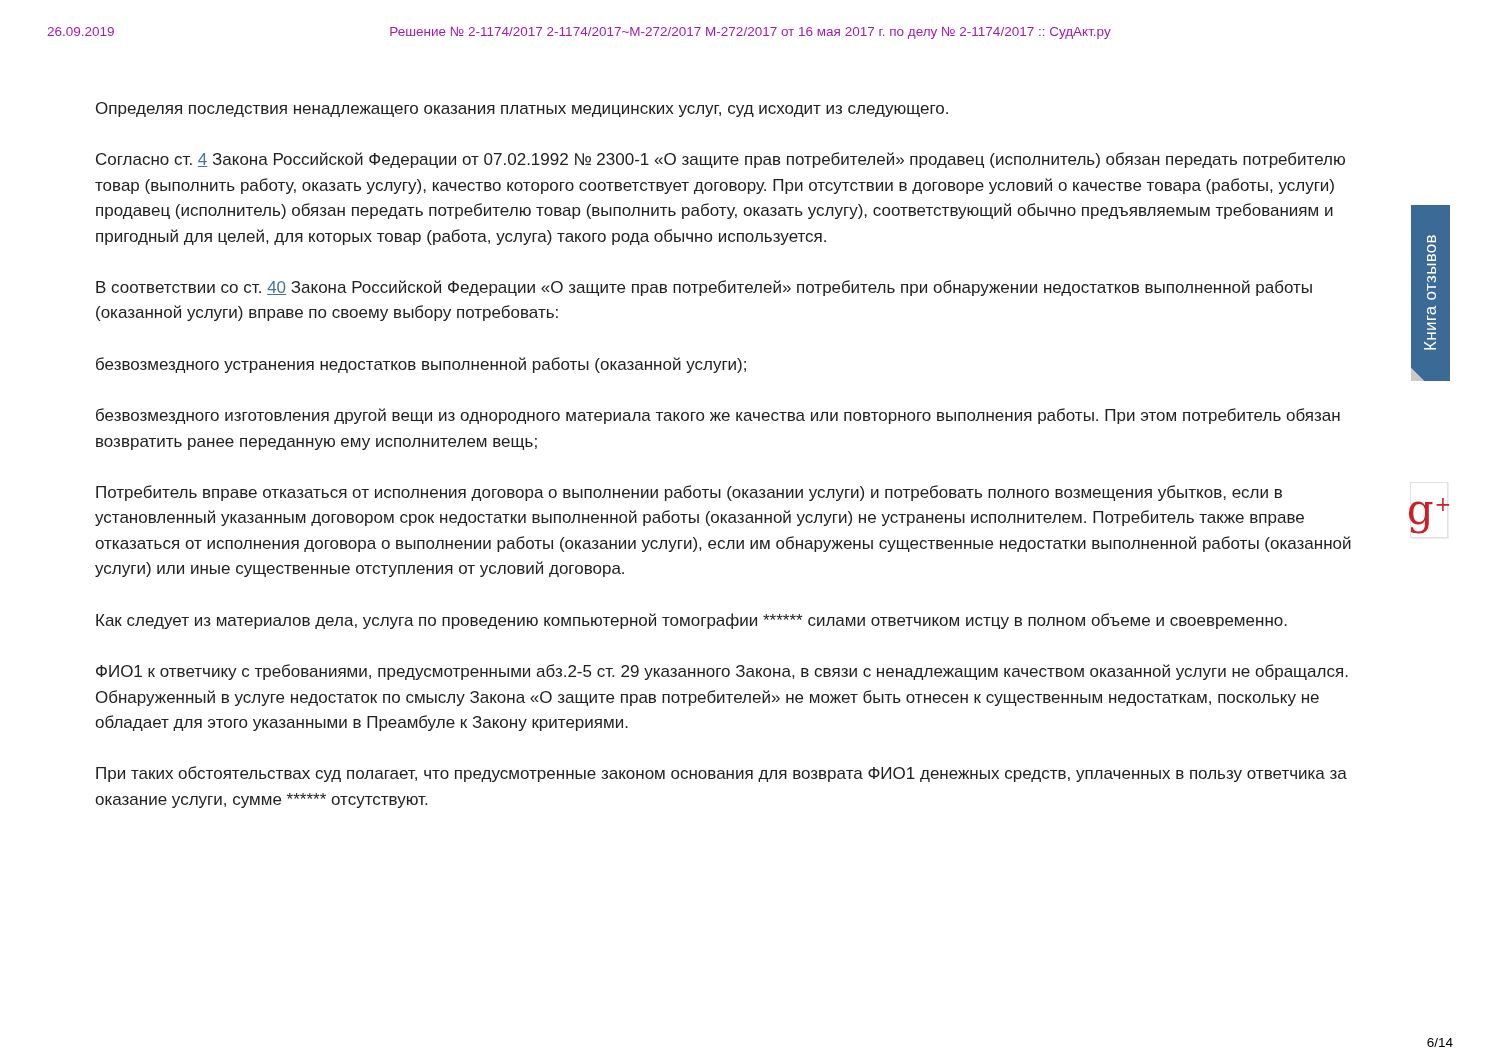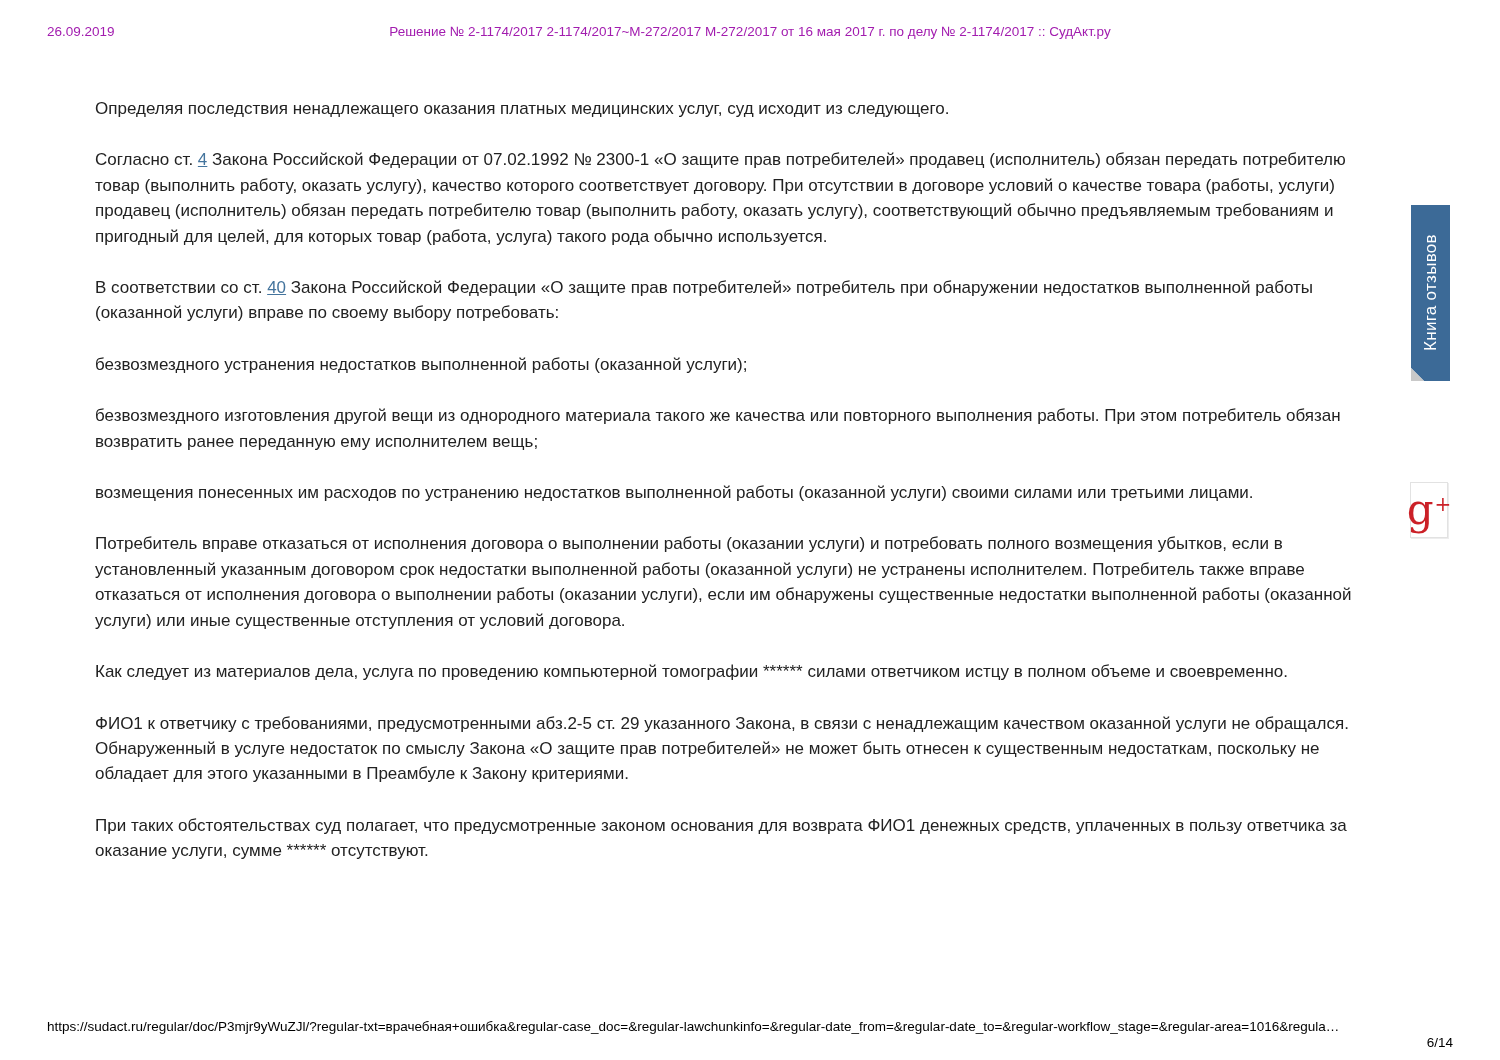--- a/index.html
+++ b/index.html
@@ -98,36 +98,34 @@
   <span class="hdr-date">26.09.2019</span>
   <span class="hdr-title">Решение № 2-1174/2017 2-1174/2017~М-272/2017 М-272/2017 от 16 мая 2017 г. по делу № 2-1174/2017 :: СудАкт.ру</span>
 </div>
 
 <main class="content">
     <p>Определяя последствия ненадлежащего оказания платных медицинских услуг, суд исходит из следующего.</p>
     <p>Согласно ст. <a class="doc-link">4</a> Закона Российской Федерации от 07.02.1992 № 2300-1 «О защите прав потребителей» продавец (исполнитель) обязан передать потребителю товар (выполнить работу, оказать услугу), качество которого соответствует договору. При отсутствии в договоре условий о качестве товара (работы, услуги) продавец (исполнитель) обязан передать потребителю товар (выполнить работу, оказать услугу), соответствующий обычно предъявляемым требованиям и пригодный для целей, для которых товар (работа, услуга) такого рода обычно используется.</p>
     <p>В соответствии со ст. <a class="doc-link">40</a> Закона Российской Федерации «О защите прав потребителей» потребитель при обнаружении недостатков выполненной работы (оказанной услуги) вправе по своему выбору потребовать:</p>
     <p>безвозмездного устранения недостатков выполненной работы (оказанной услуги);</p>
     <p>безвозмездного изготовления другой вещи из однородного материала такого же качества или повторного выполнения работы. При этом потребитель обязан возвратить ранее переданную ему исполнителем вещь;</p>
-    <p>возмещения понесенных им расходов по устранению недостатков выполненной работы (оказанной услуги) своими силами или третьими лицами.</p>
     <p>Потребитель вправе отказаться от исполнения договора о выполнении работы (оказании услуги) и потребовать полного возмещения убытков, если в установленный указанным договором срок недостатки выполненной работы (оказанной услуги) не устранены исполнителем. Потребитель также вправе отказаться от исполнения договора о выполнении работы (оказании услуги), если им обнаружены существенные недостатки выполненной работы (оказанной услуги) или иные существенные отступления от условий договора.</p>
     <p>Как следует из материалов дела, услуга по проведению компьютерной томографии ****** силами ответчиком истцу в полном объеме и своевременно.</p>
     <p>ФИО1 к ответчику с требованиями, предусмотренными абз.2-5 ст. 29 указанного Закона, в связи с ненадлежащим качеством оказанной услуги не обращался. Обнаруженный в услуге недостаток по смыслу Закона «О защите прав потребителей» не может быть отнесен к существенным недостаткам, поскольку не обладает для этого указанными в Преамбуле к Закону критериями.</p>
     <p>При таких обстоятельствах суд полагает, что предусмотренные законом основания для возврата ФИО1 денежных средств, уплаченных в пользу ответчика за оказание услуги, сумме ****** отсутствуют.</p>
   </main>
 
 <div class="feedback-tab">
   <span class="tab-bg"></span>
   <span class="tab-fold"></span>
   <span class="feedback-label">Книга отзывов</span>
 </div>
 
 <a class="gplus">
   <span class="gplus-inner">
       <span class="gplus-g">g</span>
       <span class="gplus-plus">+</span>
     </span>
 </a>
 
 <div class="ftr">
-  <span class="ftr-url">https://sudact.ru/regular/doc/P3mjr9yWuZJl/?regular-txt=врачебная+ошибка&amp;regular-case_doc=&amp;regular-lawchunkinfo=&amp;regular-date_from=&amp;regular-date_to=&amp;regular-workflow_stage=&amp;regular-area=1016&amp;regula…</span>
   <span class="ftr-page">6/14</span>
 </div>
 
 </body></html>

